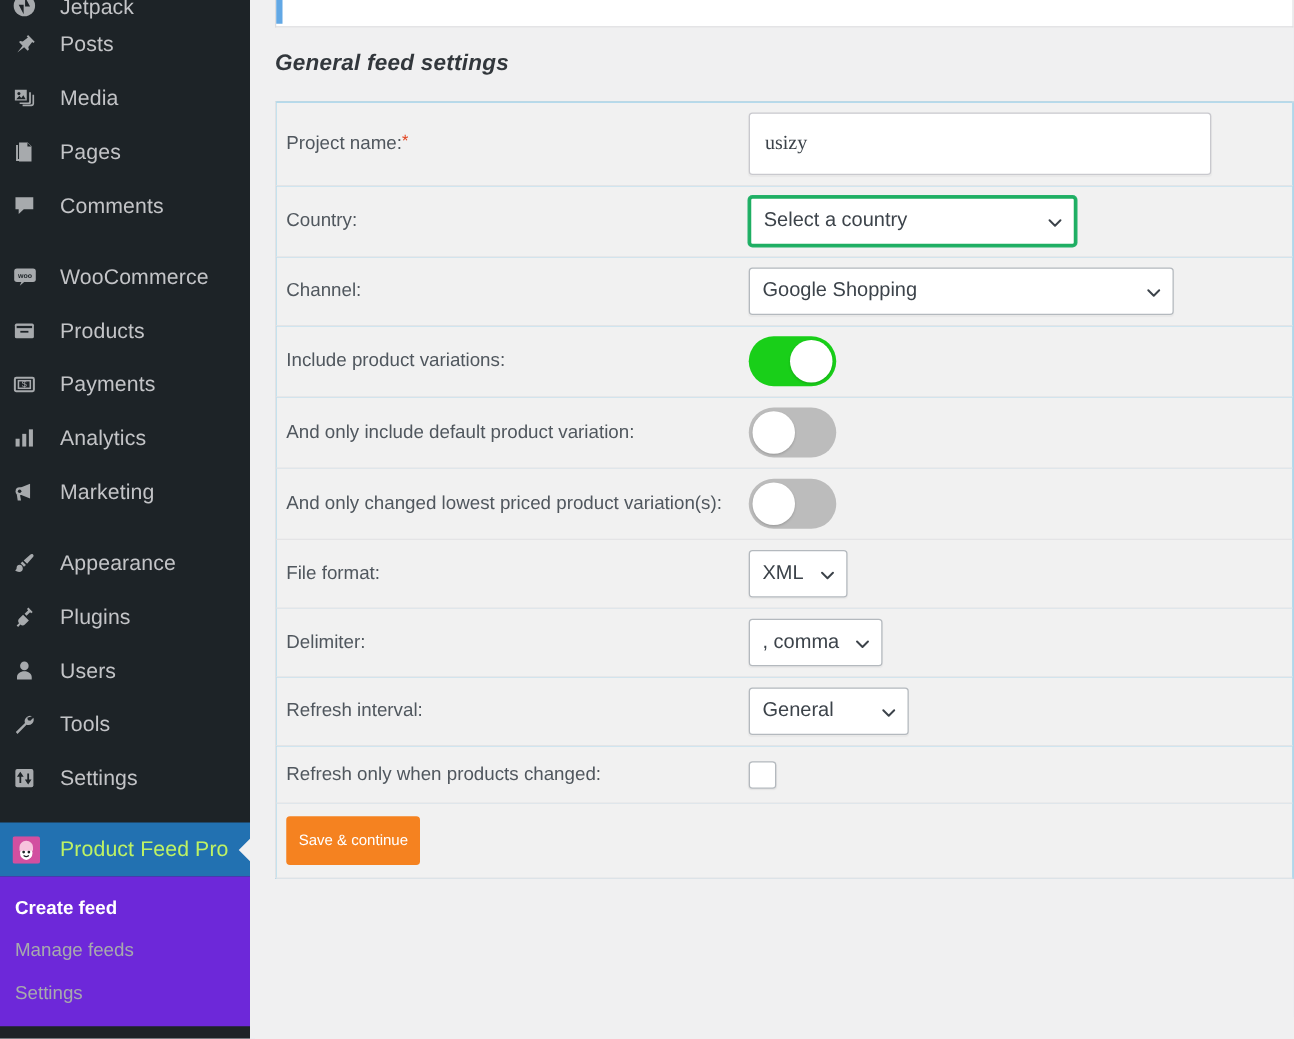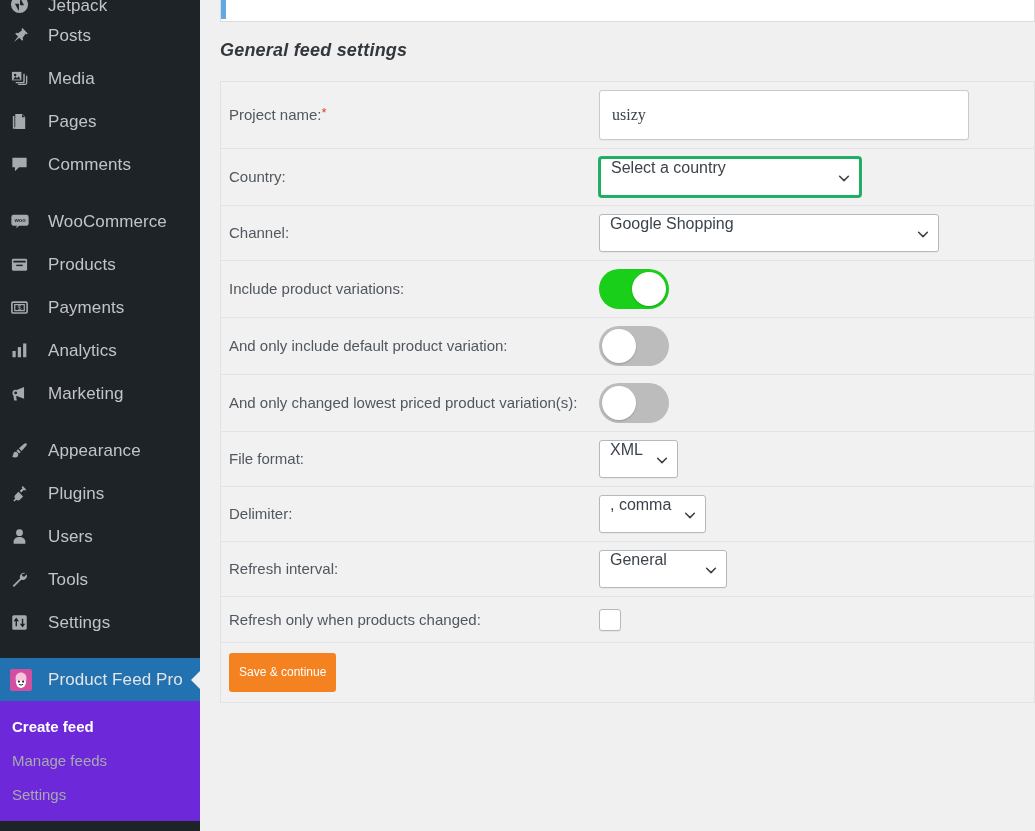--- a/index.html
+++ b/index.html
@@ -44,21 +44,21 @@
     width: 30px; flex: 0 0 30px;
     display: flex; align-items: center; justify-content: flex-start;
     color: #a7aaad;
     margin-right: 8px;
   }
   .menu-item .mi-label { white-space: nowrap; letter-spacing: .1px; }
   .menu-item.active {
     background: #2271b1;
     color: #fff;
   }
-  .menu-item.active .mi-label { color: #e5e5e5; }
+  .menu-item.active .mi-label { color: #bef264; }
   .menu-arrow {
     position: absolute;
     right: -1px; top: 50%;
     transform: translateY(-50%);
     width: 0; height: 0;
     border-top: 10px solid transparent;
     border-bottom: 10px solid transparent;
     border-right: 10px solid #f0f0f1;
   }
   .menu-gap { height: 14px; }
@@ -144,20 +144,21 @@
     border: 1px solid #c9c9ce;
     border-radius: 3px;
     box-shadow: 0 1px 1px rgba(0,0,0,.04);
     outline: none;
     font-family: Liberation Serif, serif;
   }
 
   .sel {
     position: relative;
     display: inline-flex;
+    align-items: center;
     background: #fff;
     border: 1px solid #b4b9be;
     border-radius: 3px;
     height: 38px;
     padding: 0 34px 0 10px;
     font-size: 16px;
     color: #3c434a;
     cursor: pointer;
     box-shadow: 0 1px 1px rgba(0,0,0,.04);
     white-space: nowrap;

